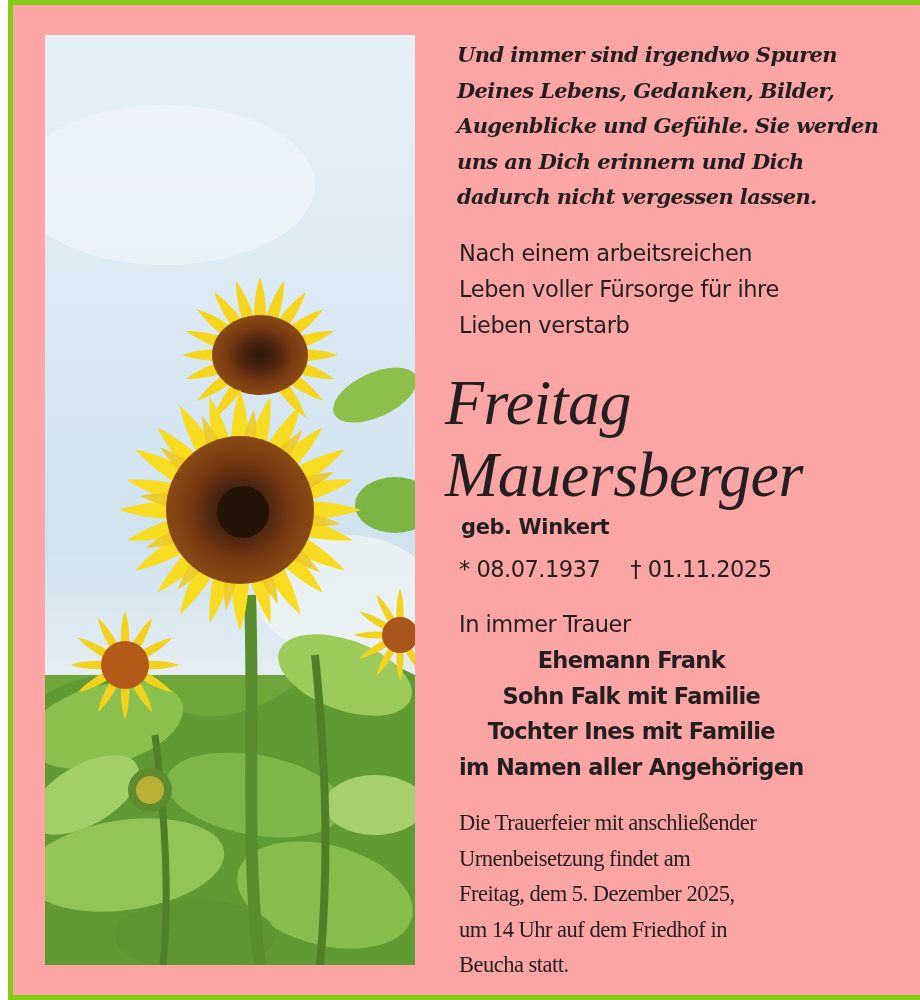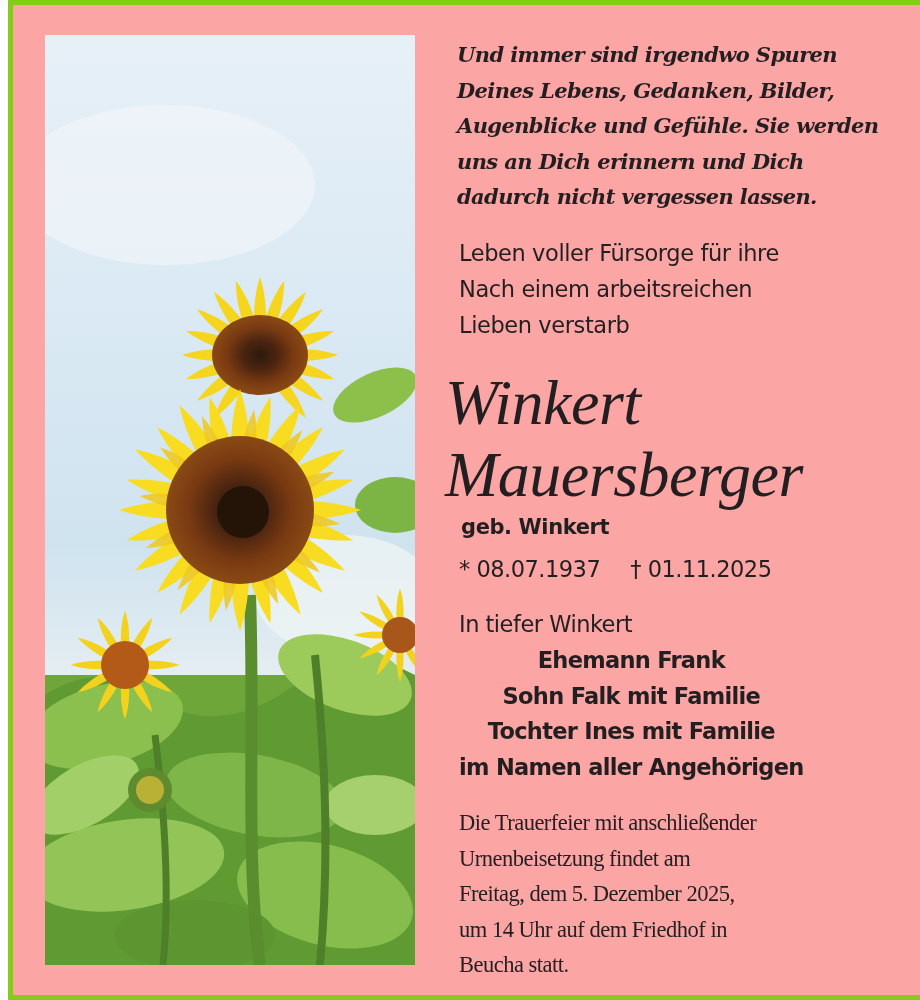--- a/index.html
+++ b/index.html
@@ -162,38 +162,38 @@
   <div class="text-col">
     <div class="verse">
       <span class="line">Und immer sind irgendwo Spuren</span>
       <span class="line">Deines Lebens, Gedanken, Bilder,</span>
       <span class="line">Augenblicke und Gefühle. Sie werden</span>
       <span class="line">uns an Dich erinnern und Dich</span>
       <span class="line">dadurch nicht vergessen lassen.</span>
     </div>
 
     <div class="intro">
+      <span class="line">Nach einem arbeitsreichen</span>
       <span class="line">Leben voller Fürsorge für ihre</span>
-      <span class="line">Nach einem arbeitsreichen</span>
       <span class="line">Lieben verstarb</span>
     </div>
 
     <div class="name">
-      <span class="line">Winkert</span>
+      <span class="line">Freitag</span>
       <span class="line">Mauersberger</span>
     </div>
 
     <div class="maiden">geb. Winkert</div>
 
     <div class="dates">
       <span>* 08.07.1937</span><span>† 01.11.2025</span>
     </div>
 
     <div class="mourners">
-      <span class="line">In tiefer Winkert</span>
+      <span class="line">In immer Trauer</span>
       <span class="line bold">Ehemann Frank</span>
       <span class="line bold">Sohn Falk mit Familie</span>
       <span class="line bold">Tochter Ines mit Familie</span>
       <span class="line bold">im Namen aller Angehörigen</span>
     </div>
 
     <div class="service">
       <span class="line">Die Trauerfeier mit anschließender</span>
       <span class="line">Urnenbeisetzung findet am</span>
       <span class="line">Freitag, dem 5. Dezember 2025,</span>

